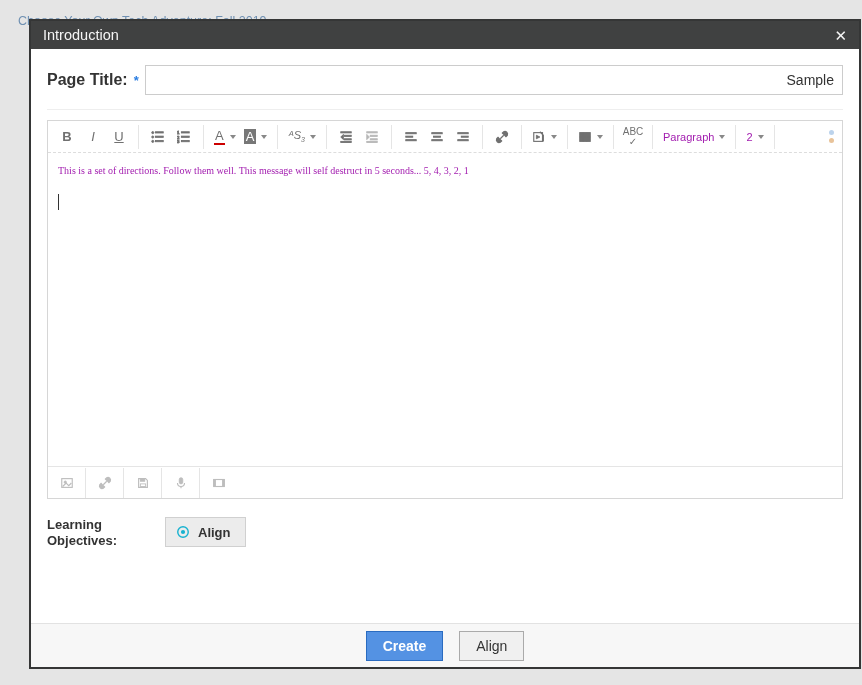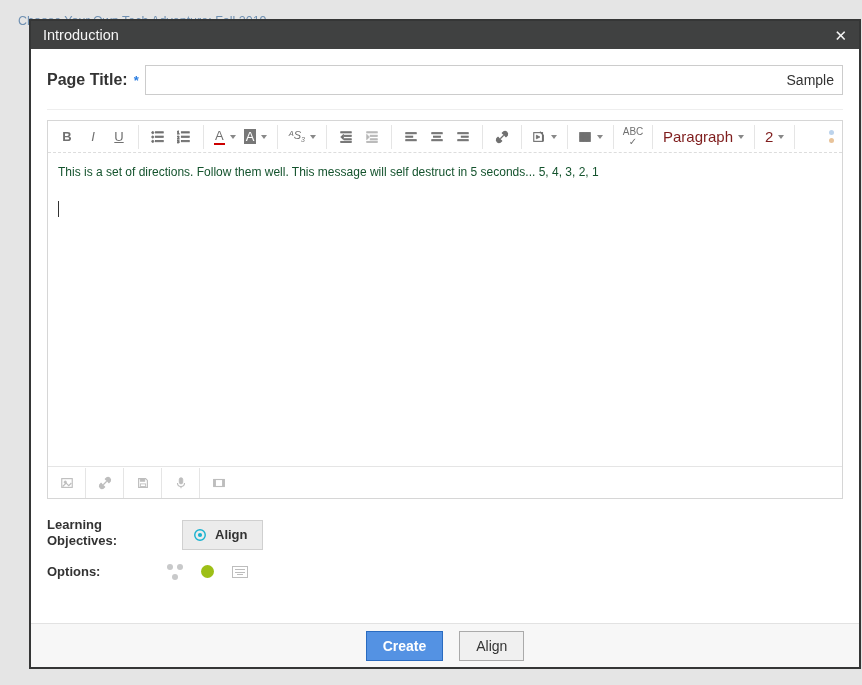--- a/index.html
+++ b/index.html
@@ -41,37 +41,37 @@
   }
   .tool-group { display: flex; align-items: center; gap: 0; padding-right: 6px; margin-right: 4px; border-right: 1px solid #e5e5e5; }
   .tool-group:last-child { border-right: none; }
   .tbtn {
     width: 26px; height: 24px; display: flex; align-items: center; justify-content: center;
     color: #707070; cursor: pointer; font-size: 13px; background: transparent; border: none;
   }
   .tbtn svg { width: 14px; height: 14px; stroke: #707070; fill: #707070; }
   .tbtn.wide { width: auto; padding: 0 4px; gap: 2px; }
   .caret { display: inline-block; width: 0; height: 0; border-left: 3px solid transparent; border-right: 3px solid transparent; border-top: 4px solid #888; margin-left: 3px; }
-  .tbtn-text { font-size: 15px; color: #7f1d1d; }
+  .tbtn-text { font-size: 11px; color: #a21caf; }
   .status-dots { display: flex; flex-direction: column; gap: 3px; margin-left: auto; padding-right: 2px; }
   .status-dots span { width: 5px; height: 5px; border-radius: 50%; }
 
-  .editor-area { height: 313px; padding: 10px 10px; font-size: 12px; color: #14532d; line-height: 1.5; overflow: auto; outline: none; }
+  .editor-area { height: 313px; padding: 10px 10px; font-size: 10px; color: #a21caf; line-height: 1.5; overflow: auto; outline: none; font-family: Liberation Serif, serif; }
   .editor-area p { margin: 0; }
   .cursor-bar { display: inline-block; width: 1px; height: 16px; background: #333; vertical-align: middle; }
 
   .toolbar-bottom {
     display: flex; align-items: center; height: 32px;
     border-top: 1px solid #e5e5e5;
   }
   .toolbar-bottom .tbtn { width: 38px; height: 30px; border-right: 1px solid #e5e5e5; color: #bdbdbd; }
   .toolbar-bottom .tbtn svg { stroke: #bdbdbd; fill: #bdbdbd; }
   .toolbar-bottom .tbtn:last-child { border-right: none; }
 
-  .meta-row { display: flex; align-items: flex-end; margin-top: 18px; gap: 45px; }
+  .meta-row { display: flex; align-items: flex-start; margin-top: 18px; gap: 28px; }
   .meta-label { font-weight: bold; font-size: 13px; width: 90px; line-height: 1.25; }
   .align-btn {
     display: flex; align-items: center; gap: 8px; height: 30px; padding: 0 14px 0 10px;
     background: #ececec; border: 1px solid #d0d0d0; cursor: pointer;
     font-weight: bold; font-size: 13px; color: #333;
   }
   .align-btn .target { width: 14px; height: 14px; }
 
   .options-row { display: flex; align-items: center; margin-top: 14px; gap: 30px; }
   .options-icons { display: flex; align-items: center; gap: 18px; }
@@ -320,32 +320,20 @@
       <span class="meta-label">Learning Objectives:</span>
       <button class="align-btn">
         <svg class="target" viewBox="0 0 16 16">
           <circle cx="8" cy="8" r="6" fill="none" stroke="#17b2d0" stroke-width="1.6"></circle>
           <circle cx="8" cy="8" r="2.4" fill="#17b2d0"></circle>
         </svg>
         <span>Align</span>
       </button>
     </div>
 
-    <div class="options-row">
-      <span class="meta-label" style="width:90px;">Options:</span>
-      <div class="options-icons">
-        <span class="circles3">
-            <span class="c1"></span>
-            <span class="c2"></span>
-            <span class="c3"></span>
-          </span>
-        <span class="dot-green"></span>
-        <span class="keyboard"></span>
-      </div>
-    </div>
 
   </div>
 
   <div class="modal-footer">
     <button class="btn btn-primary">Create</button>
     <button class="btn">Align</button>
   </div>
 </div>
 
 </body></html>

